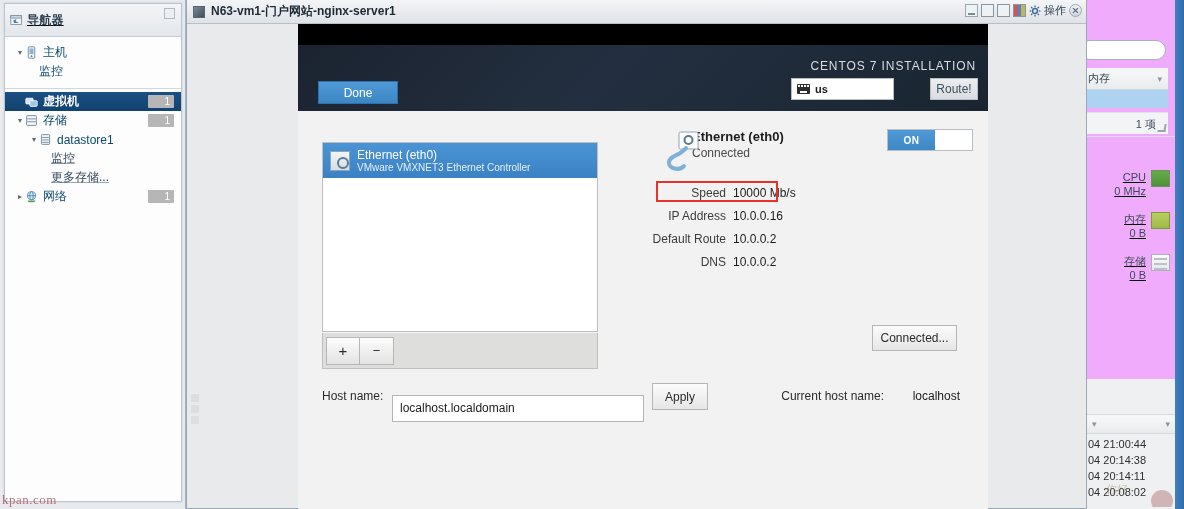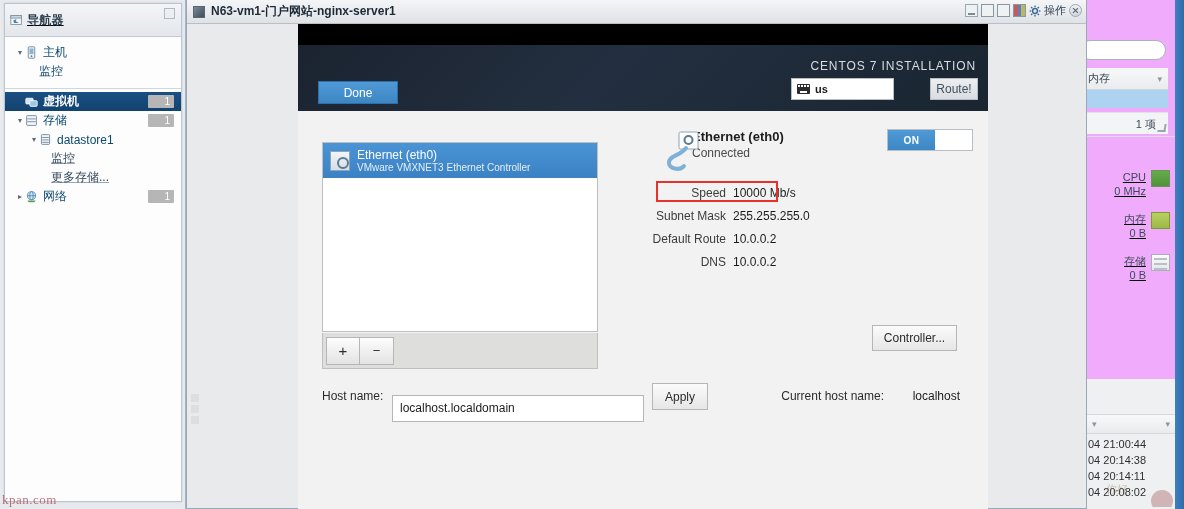--- a/index.html
+++ b/index.html
@@ -571,35 +571,35 @@
             </div>
           </div>
 
           <div class="d-rows">
             <div class="d-row highlight">
               <span class="d-lab">Speed</span>
               <span class="d-val">10000 Mb/s</span>
               <span class="hlbox"></span>
             </div>
             <div class="d-row">
-              <span class="d-lab">Subnet Mask</span>
-              <span class="d-val">255.255.255.0</span>
+              <span class="d-lab">IP Address</span>
+              <span class="d-val">10.0.0.16</span>
             </div>
             <div class="d-row">
               <span class="d-lab">Default Route</span>
               <span class="d-val">10.0.0.2</span>
             </div>
             <div class="d-row">
               <span class="d-lab">DNS</span>
               <span class="d-val">10.0.0.2</span>
             </div>
           </div>
         </div>
 
-        <div class="configure">Controller...</div>
+        <div class="configure">Connected...</div>
 
         <div class="hostrow">
           <span class="hn-lab">Host name:</span>
           <div class="hn-input" title="localhost.localdomain">localhost.localdomain</div>
           <span class="hn-apply">Apply</span>
           <span class="cur-lab">Current host name:</span>
           <span class="cur-val">localhost</span>
         </div>
 
       </div>

